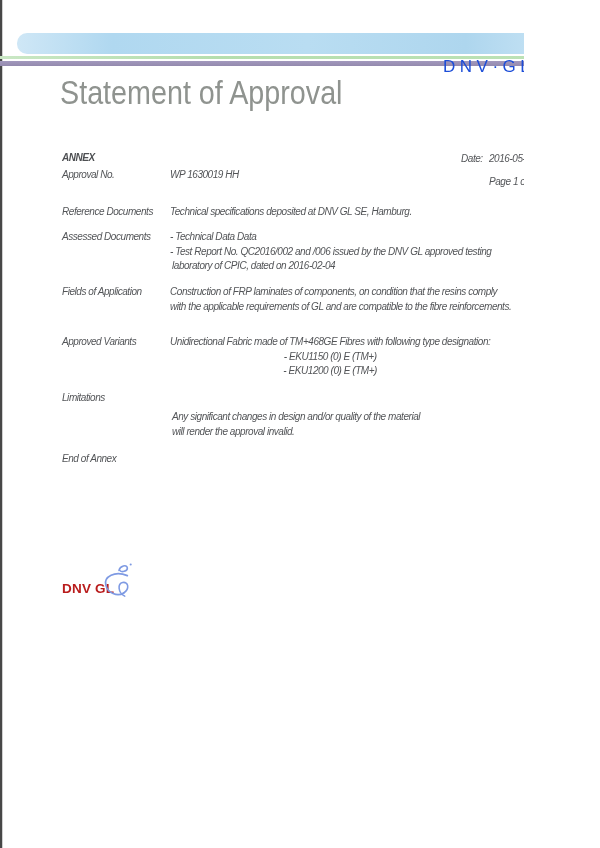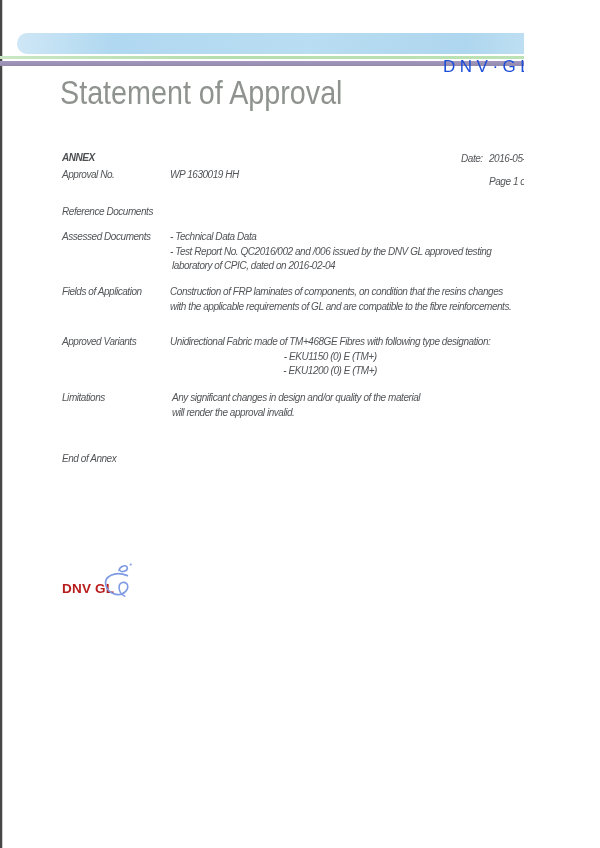--- a/index.html
+++ b/index.html
@@ -94,44 +94,47 @@
   <div class="logo">DNV·GL</div>
 
   <div class="txt lbl bold" id="annex-label">ANNEX</div>
   <div class="txt lbl" id="approval-label">Approval No.</div>
   <div class="txt val" id="approval-value">WP 1630019 HH</div>
   <div class="txt rlbl" id="date-label">Date:</div>
   <div class="txt rval" id="date-value">2016-05-25</div>
   <div class="txt rval" id="page-value">Page 1 of 1</div>
 
   <div class="txt lbl" id="sec0-label">Reference Documents</div>
+  <div class="txt val lines" id="sec0-lines">
+    <div>Technical specifications deposited at DNV GL SE, Hamburg.</div>
+  </div>
 
   <div class="txt lbl" id="sec1-label">Assessed Documents</div>
   <div class="txt val lines" id="sec1-lines">
     <div>- Technical Data Data</div>
     <div>- Test Report No. QC2016/002 and /006 issued by the DNV GL approved testing</div>
     <div style="padding-left:2px;">laboratory of CPIC, dated on 2016-02-04</div>
   </div>
 
   <div class="txt lbl" id="sec2-label">Fields of Application</div>
   <div class="txt val lines" id="sec2-lines">
-    <div>Construction of FRP laminates of components, on condition that the resins changes</div>
+    <div>Construction of FRP laminates of components, on condition that the resins comply</div>
     <div>with the applicable requirements of GL and are compatible to the fibre reinforcements.</div>
   </div>
 
   <div class="txt lbl" id="sec3-label">Approved Variants</div>
   <div class="txt val lines" id="sec3-lines">
     <div>Unidirectional Fabric made of TM+468GE Fibres with following type designation:</div>
     <div>- EKU1150 (0) E (TM+)</div>
     <div>- EKU1200 (0) E (TM+)</div>
   </div>
 
   <div class="txt lbl" id="sec4-label">Limitations</div>
   <div class="txt val lines" id="sec4-lines">
-    <div style="padding-left:2px;">Any significant changes in design and/or quality of the material</div>
+    <div style="padding-left:2px;margin-top:19px;">Any significant changes in design and/or quality of the material</div>
     <div style="padding-left:2px;">will render the approval invalid.</div>
   </div>
 
   <div class="txt lbl" id="end-note">End of Annex</div>
 
   <div class="footer-logo">DNV GL</div>
   <span class="signature">
     <svg width="42" height="46" viewBox="0 0 40 42" fill="none" xmlns="http://www.w3.org/2000/svg">
       <path d="M19 9 C 20 4.5, 26.5 3, 27 6.5 C 27.4 9.8, 21 11.5, 19.6 8.6" stroke="#7e9ae3" stroke-width="1.5" stroke-linecap="round"></path>
       <circle cx="30.2" cy="3.4" r="1" fill="#7e9ae3"></circle>

